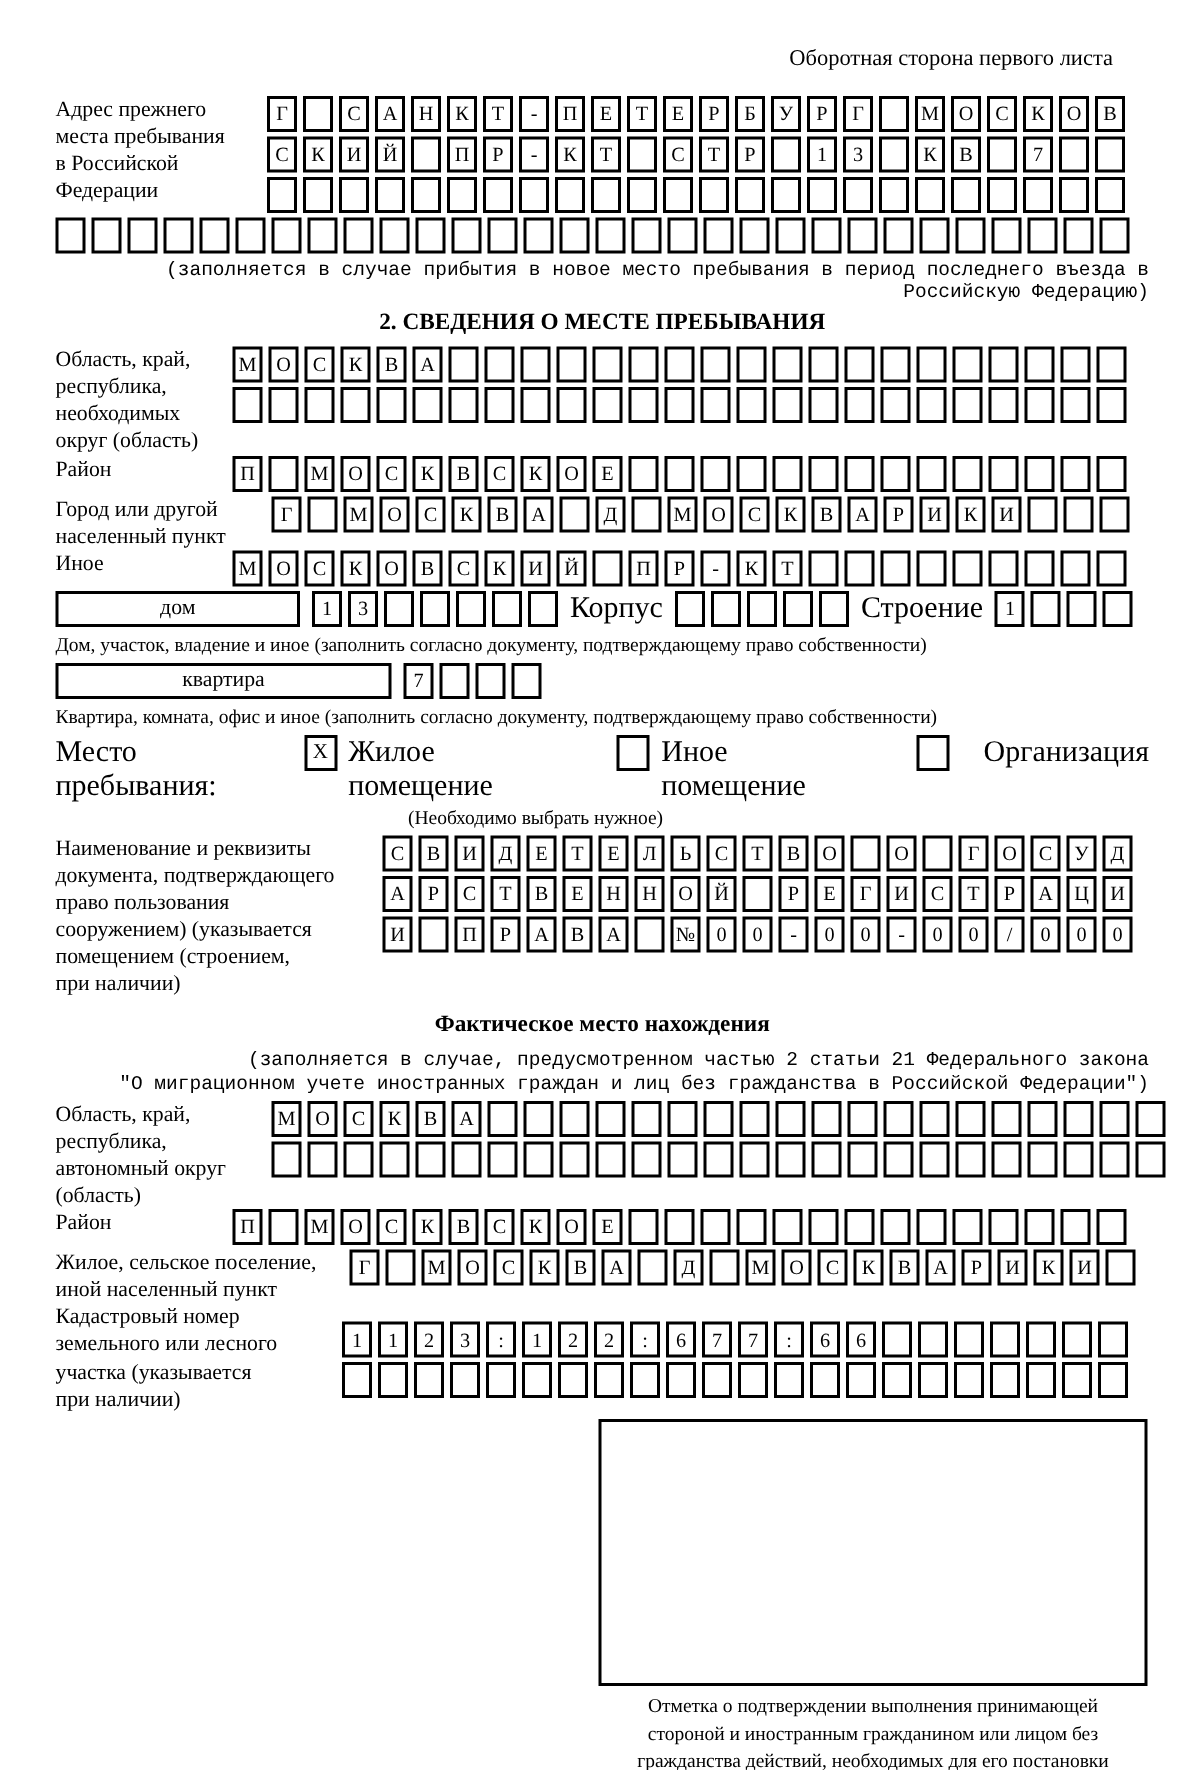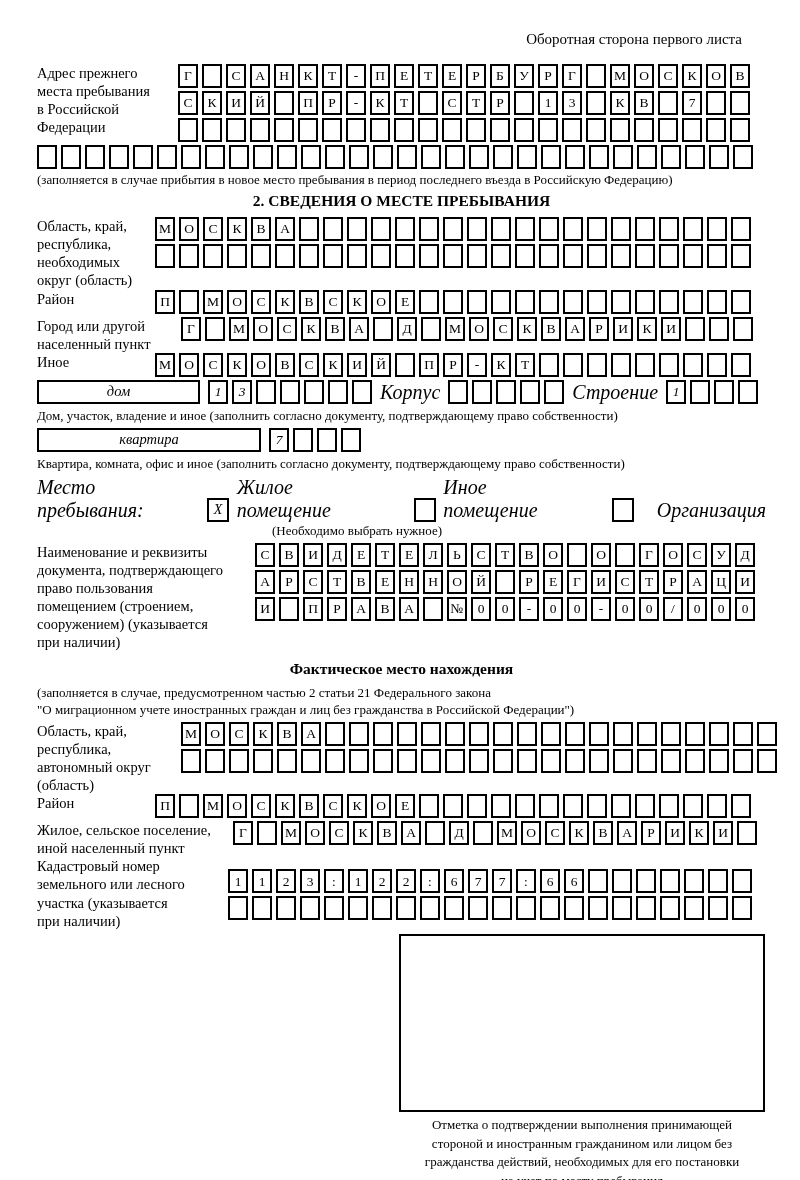--- a/index.html
+++ b/index.html
@@ -7,23 +7,23 @@
   .page{box-sizing:border-box;width:800px;height:1180px;padding:31px 34px 0 37px;position:relative;}
   .hdr{text-align:right;font-size:15px;padding-right:24px;margin-bottom:16px;}
   .field{display:flex;align-items:flex-start;}
   .flabel{font-size:14.5px;line-height:1.25;flex-shrink:0;}
   .w141{width:141px}.w118{width:118px}.w144{width:144px}.w218{width:218px}.w196{width:196px}.w191{width:191px}
   .crow{display:flex;gap:4px;margin-bottom:3px;}
   .cell{box-sizing:border-box;flex-shrink:0;width:20px;height:24px;border:2px solid #000;
         display:flex;align-items:center;justify-content:center;font-size:13.5px;line-height:1;}
   .widebox{box-sizing:border-box;height:24px;border:2px solid #000;display:flex;align-items:center;
         justify-content:center;font-size:14.5px;flex-shrink:0;}
-  .inline{display:flex;align-items:flex-end;font-style:italic;}
+  .inline{display:flex;align-items:flex-start;}
   .note{font-size:13px;margin:1px 0 4px 0;}
-  .center{text-align:left;}
+  .center{text-align:right;font-family:Liberation Mono, monospace;}
   .sec-title{font-size:15.5px;font-weight:bold;text-align:center;margin:3px 0 7px 0;}
   .checkbox{box-sizing:border-box;width:22px;height:24px;border:2px solid #000;display:flex;
         align-items:center;justify-content:center;font-size:14px;flex-shrink:0;}
   .opt-label{font-size:20px;}
   .stamp-box{box-sizing:border-box;width:366px;height:178px;border:2px solid #000;margin-left:362px;margin-top:4px;}
   .stamp-caption{width:440px;margin-left:325px;margin-top:4px;text-align:center;font-size:13px;line-height:1.45;}
   .mb4{margin-bottom:4px;}
   .gap8{width:8px;flex-shrink:0;}
 </style>
 </head>
@@ -378,22 +378,22 @@
     <div style="width:24px"></div>
     <div class="opt-label">Организация</div>
   </div>
   <div class="note" style="width:640px;text-align:center;">(Необходимо выбрать нужное)</div>
 
   <div class="field">
     <div class="flabel w218">
         <div class="line">Наименование и реквизиты</div>
         <div class="line">документа, подтверждающего</div>
         <div class="line">право пользования</div>
+        <div class="line">сооружением) (указывается</div>
         <div class="line">помещением (строением,</div>
-        <div class="line">сооружением) (указывается</div>
         <div class="line">при наличии)</div>
       </div>
     <div class="rows">
       <div class="crow">
           <span class="cell">С</span>
           <span class="cell">В</span>
           <span class="cell">И</span>
           <span class="cell">Д</span>
           <span class="cell">Е</span>
           <span class="cell">Т</span>

